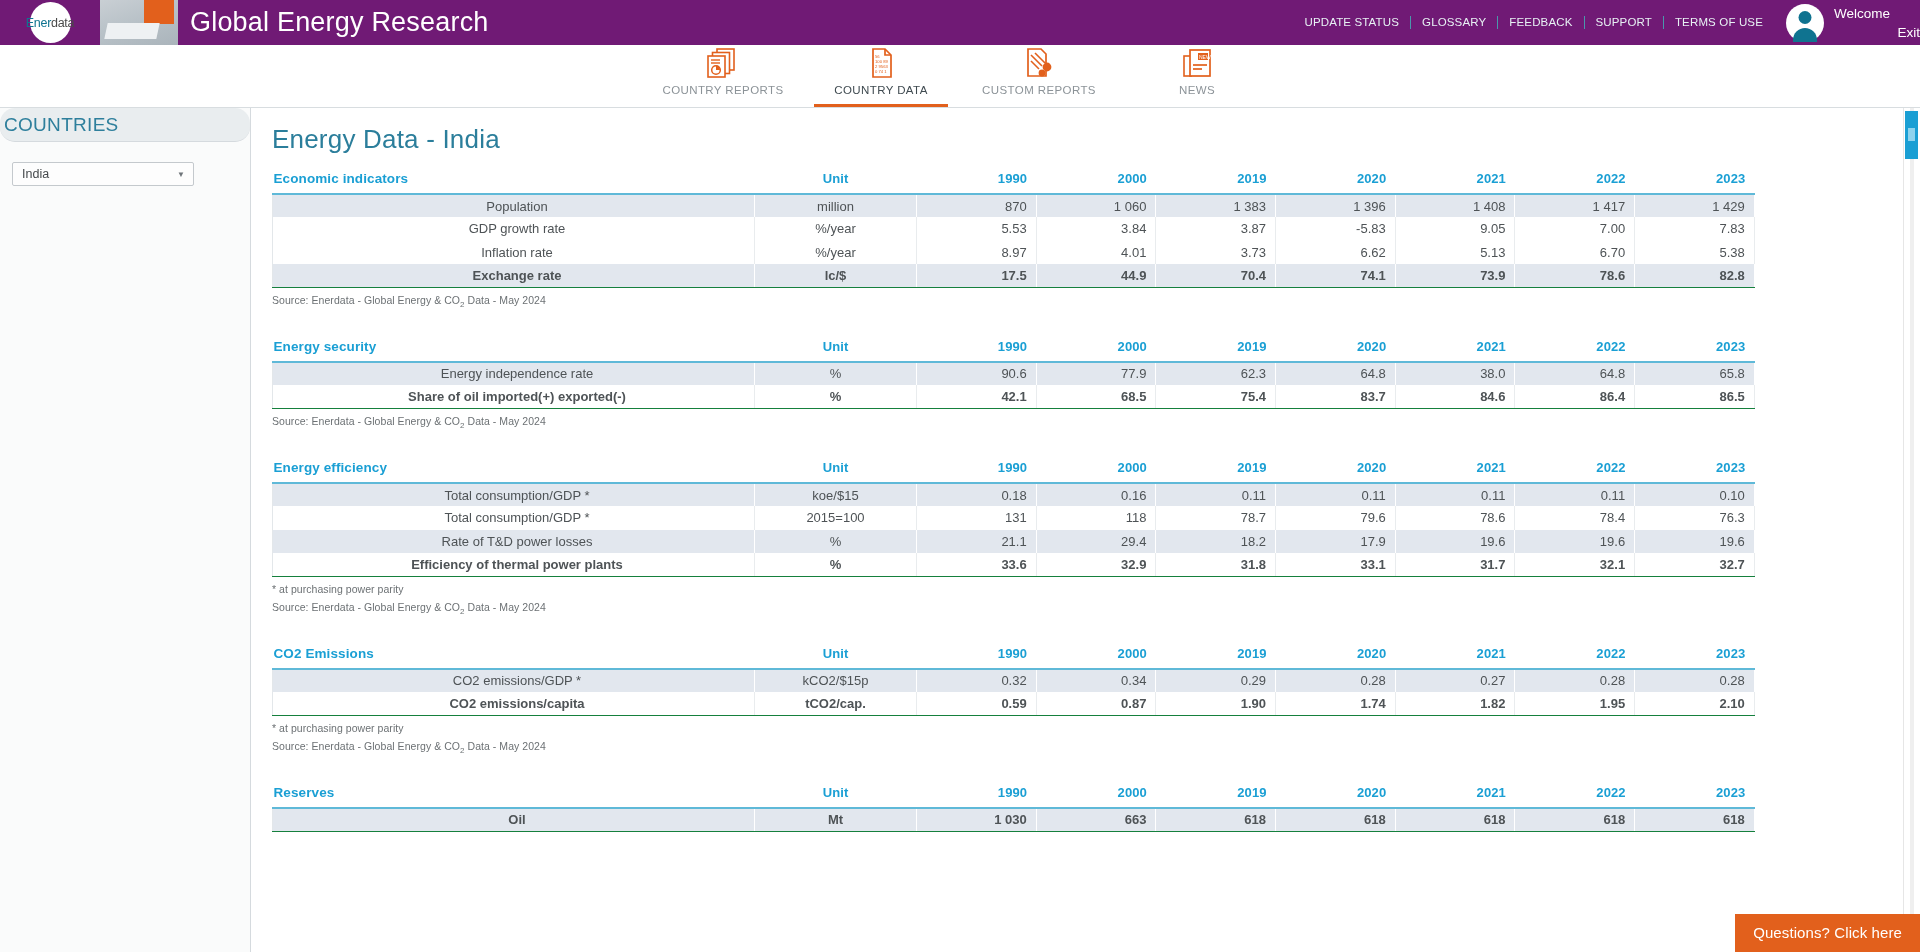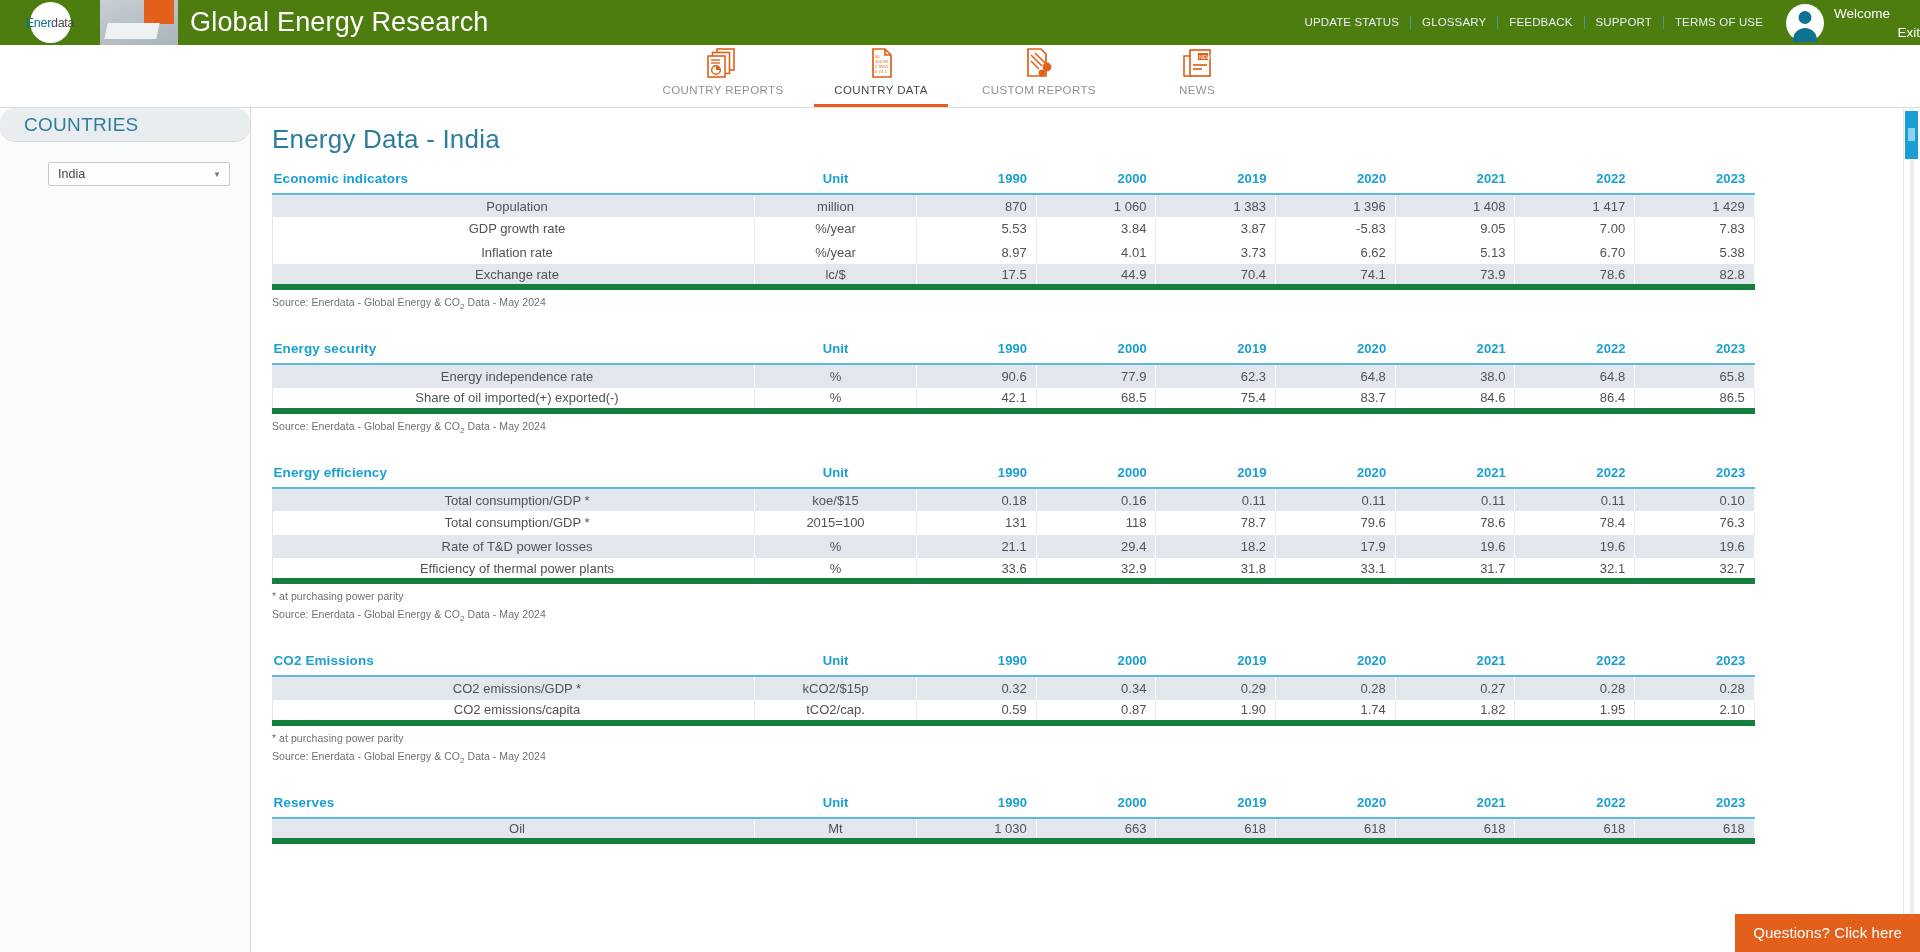--- a/index.html
+++ b/index.html
@@ -8,21 +8,21 @@
     width: 1920px; height: 952px;
     overflow: hidden;
     background: #ffffff;
     font-family: "Liberation Sans", sans-serif;
   }
 
   
   .topbar {
     position: relative;
     height: 45px;
-    background: #4d7c0f;
+    background: #701a75;
     display: flex;
     align-items: center;
     overflow: hidden;
   }
   .brand-logo {
     width: 100px; height: 45px;
     display: flex; align-items: center; justify-content: center;
     flex: 0 0 auto;
   }
   .logo-circle {
@@ -159,30 +159,30 @@
     width: 251px;
     flex: 0 0 251px;
     background: #fafbfb;
     border-right: 1px solid #d5dade;
   }
   .sidebar-head {
     height: 34px;
     background: #e9edef;
     border-bottom: 1px solid #d5dade;
     display: flex; align-items: center;
-    padding-left: 24px;
+    padding-left: 4px;
     border-radius: 15px;
   }
   .sidebar-head span {
     font-size: 19px;
     font-weight: 300;
     color: #2e7f9c;
     letter-spacing: 0.3px;
   }
-  .sidebar-body { padding: 20px 10px 0 12px; margin-left: 36px; }
+  .sidebar-body { padding: 20px 10px 0 12px; }
   .country-select {
     width: 182px; height: 24px;
     border: 1px solid #c4c9cd;
     background: #fdfdfd;
     border-radius: 2px;
     display: flex; align-items: center;
     padding: 0 6px 0 9px;
     font-size: 12.5px;
     color: #44484b;
     position: relative;
@@ -249,21 +249,21 @@
     text-align: center;
     padding-left: 16px;
     border-left: 1px solid #e3e7ea;
     color: #4e5356;
   }
   table.data td.unit { text-align: center; padding-right: 0; }
   table.data tr.odd td { background: #e2e7ee; }
   table.data tr.even td { background: #ffffff; }
   table.data tr.even td { border-right: 1px solid #e9ecee; }
   table.data tr.even td.name { border-left: 1px solid #e3e7ea; }
-  table.data tr:last-child td { border-bottom: 6px solid #15803d; }
+  table.data tr:last-child td { border-bottom: 1px solid #15803d; font-weight: bold; }
 
   .note {
     font-size: 10.5px;
     color: #6c7174;
     padding-left: 21px;
     margin-top: 6px;
     letter-spacing: 0.05px;
   }
   .note sub { font-size: 8px; }
   .sec-gap { height: 30px; }

